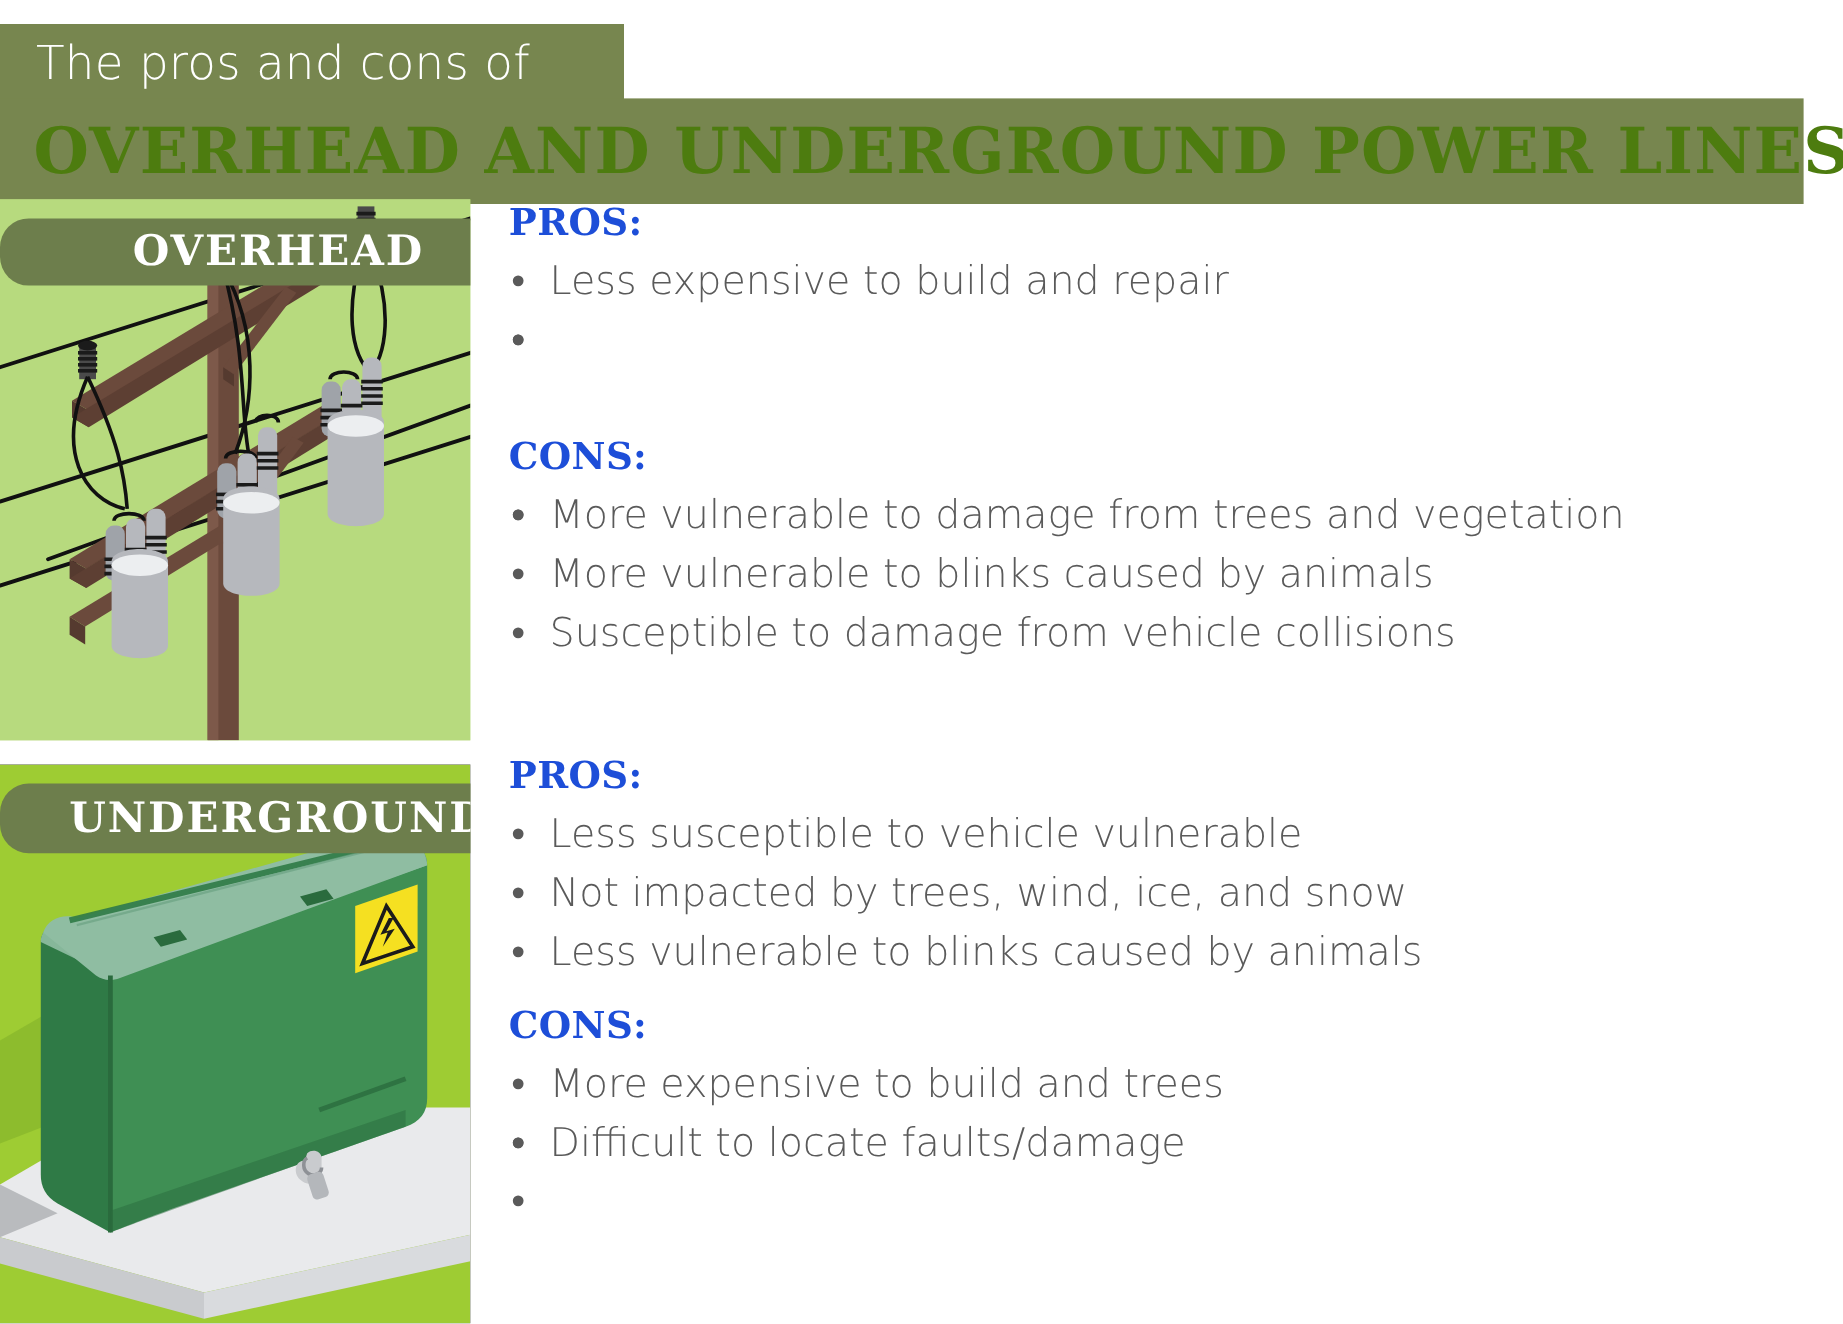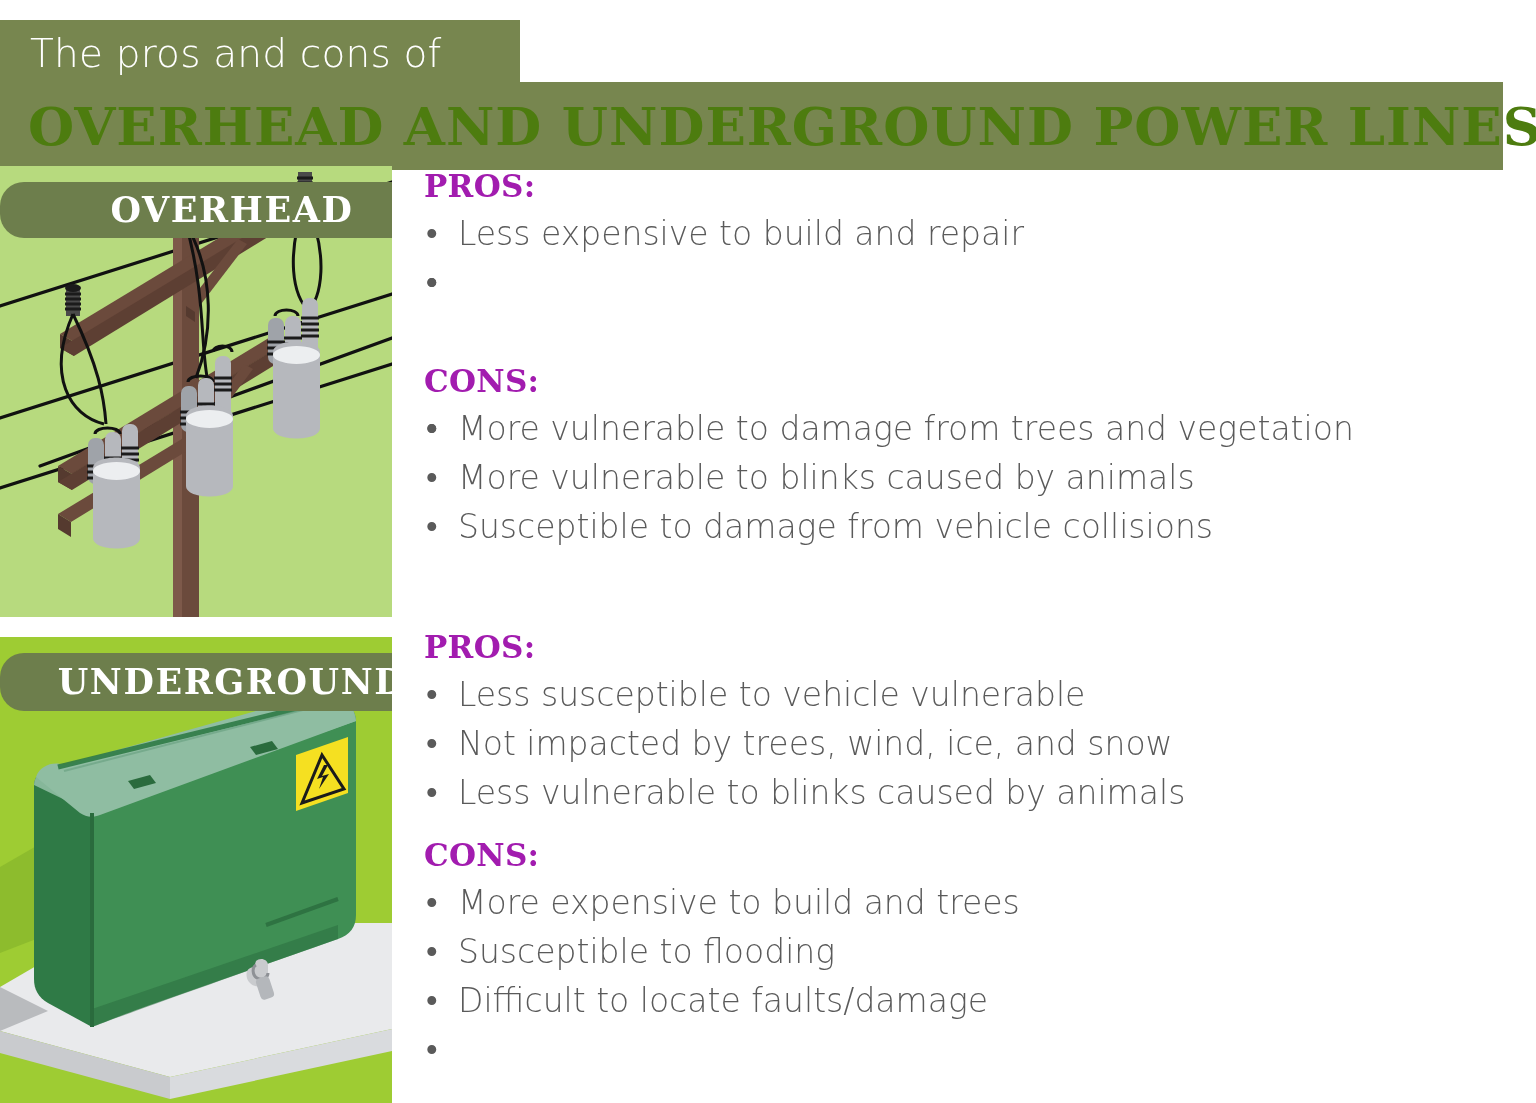--- a/index.html
+++ b/index.html
@@ -107,21 +107,21 @@
     width: 1106px;
     height: 937px;
   }
   .section { position: absolute; left: 0; width: 1106px; }
   #sec-oh-pros { top: 0; }
   #sec-oh-cons { top: 195px; }
   #sec-ug-pros { top: 461px; }
   #sec-ug-cons { top: 669px; }
 
   .sec-head {
-    color: #a21caf;
+    color: #1d4ed8;
     font-family: "DejaVu Serif", serif;
     font-weight: bold;
     font-size: 31px;
     letter-spacing: 0.3px;
     line-height: 40px;
     height: 40px;
     margin: 0 0 3px 0;
   }
   ul.bullets {
     list-style: none;
@@ -371,19 +371,19 @@
       <li><span class="bl-dot">•</span><span>Less susceptible to vehicle vulnerable</span></li>
       <li><span class="bl-dot">•</span><span>Not impacted by trees, wind, ice, and snow</span></li>
       <li><span class="bl-dot">•</span><span>Less vulnerable to blinks caused by animals</span></li>
     </ul>
   </div>
 
   <div class="section" id="sec-ug-cons">
     <div class="sec-head">CONS:</div>
     <ul class="bullets">
       <li><span class="bl-dot">•</span><span>More expensive to build and trees</span></li>
-      <li><span class="bl-dot">•</span><span>Susceptible to flooding</span></li>
+      <li><span class="bl-dot">•</span></li>
       <li><span class="bl-dot">•</span><span>Difficult to locate faults/damage</span></li>
       <li><span class="bl-dot">•</span></li>
     </ul>
   </div>
 
 </div>
 
 </body></html>

